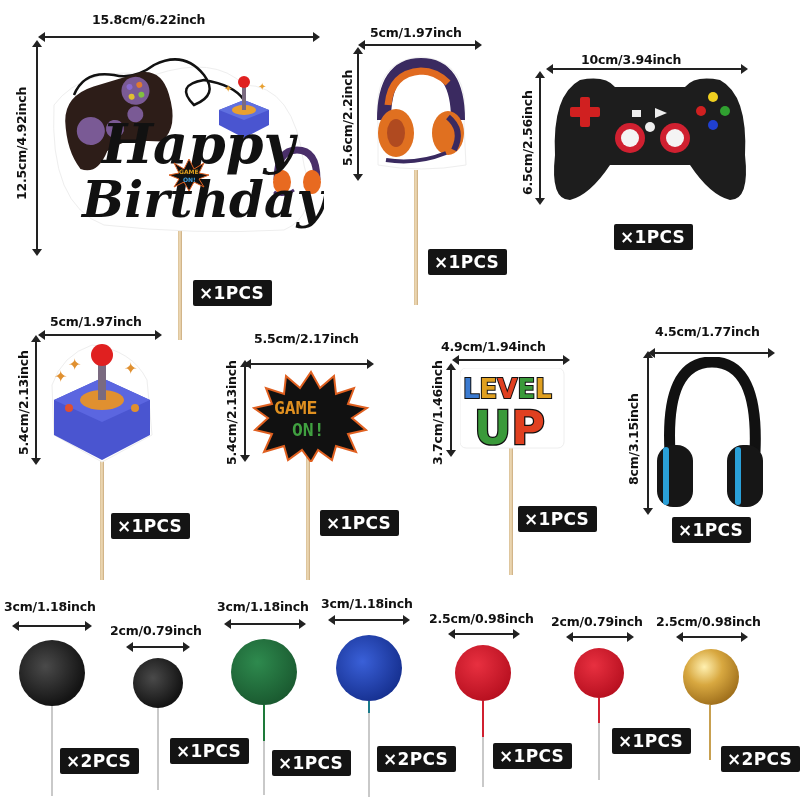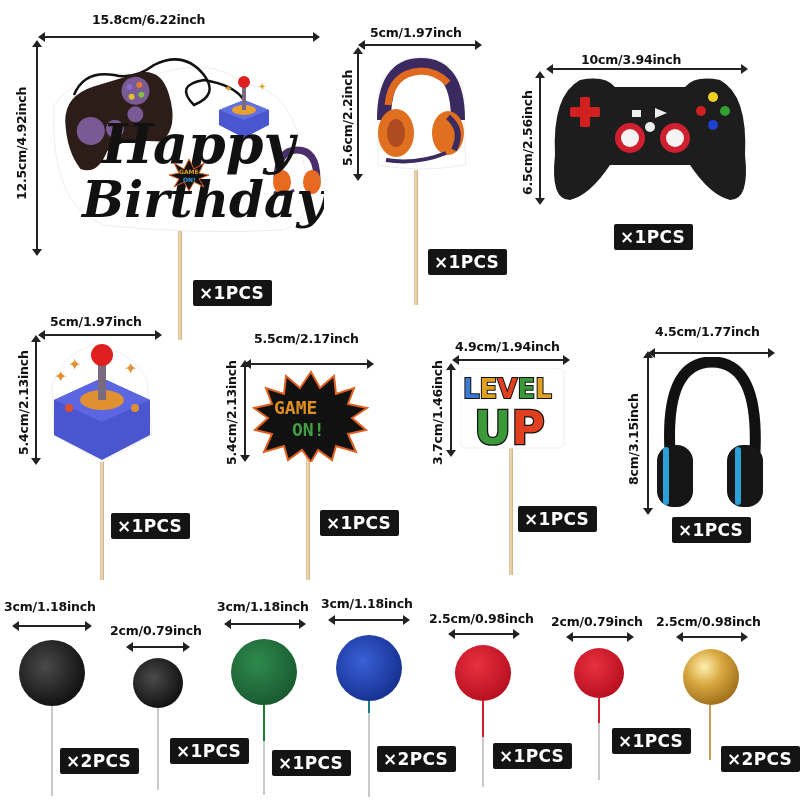--- a/index.html
+++ b/index.html
@@ -151,21 +151,21 @@
   <div class="stick" style="left:306px;top:455px;height:125px;"></div>
   <svg class="abs" style="left:252px;top:370px;" width="118" height="92">
     <polygon points="59,2 68,18 82,6 84,24 102,18 96,34 115,38 100,48 114,60 96,64 104,82 84,76 80,90 66,80 59,92 50,80 36,90 32,76 12,82 20,64 3,60 16,48 2,38 20,34 14,18 32,24 34,6 48,18" fill="#111" stroke="#e06020" stroke-width="2"></polygon>
     <text x="22" y="44" font-family="'DejaVu Sans Mono',monospace" font-weight="bold" font-size="18" fill="#e09020">GAME</text>
     <text x="40" y="66" font-family="'DejaVu Sans Mono',monospace" font-weight="bold" font-size="18" fill="#40a040">ON!</text>
   </svg>
   <div class="qty" style="left:320px;top:510px;">×1PCS</div>
 </div>
 
 <div>
-  <div class="dim" style="left:455px;top:339px;">4.9cm/1.94inch</div>
+  <div class="dim" style="left:441px;top:339px;">4.9cm/1.94inch</div>
   <div class="harrow" style="left:458px;top:359px;width:106px;"></div>
   <div class="varrow" style="left:450px;top:369px;height:82px;"></div>
   <div class="dimv" style="left:430px;top:465px;">3.7cm/1.46inch</div>
   <div class="stick" style="left:509px;top:445px;height:130px;"></div>
   <svg class="abs" style="left:460px;top:368px;" width="110" height="82">
     <rect x="0" y="0" width="104" height="80" rx="6" fill="#fff" stroke="#eee"></rect>
     <text x="3" y="30" font-family="'DejaVu Sans',sans-serif" font-weight="bold" font-size="26" stroke="#111" stroke-width="2" paint-order="stroke">
       <tspan fill="#3a7ad0">L</tspan><tspan fill="#e0a020">E</tspan><tspan fill="#e04020">V</tspan><tspan fill="#3a9a3a">E</tspan><tspan fill="#e0a020">L</tspan>
     </text>
     <text x="14" y="76" font-family="'DejaVu Sans',sans-serif" font-weight="bold" font-size="46" stroke="#111" stroke-width="2.5" paint-order="stroke">

